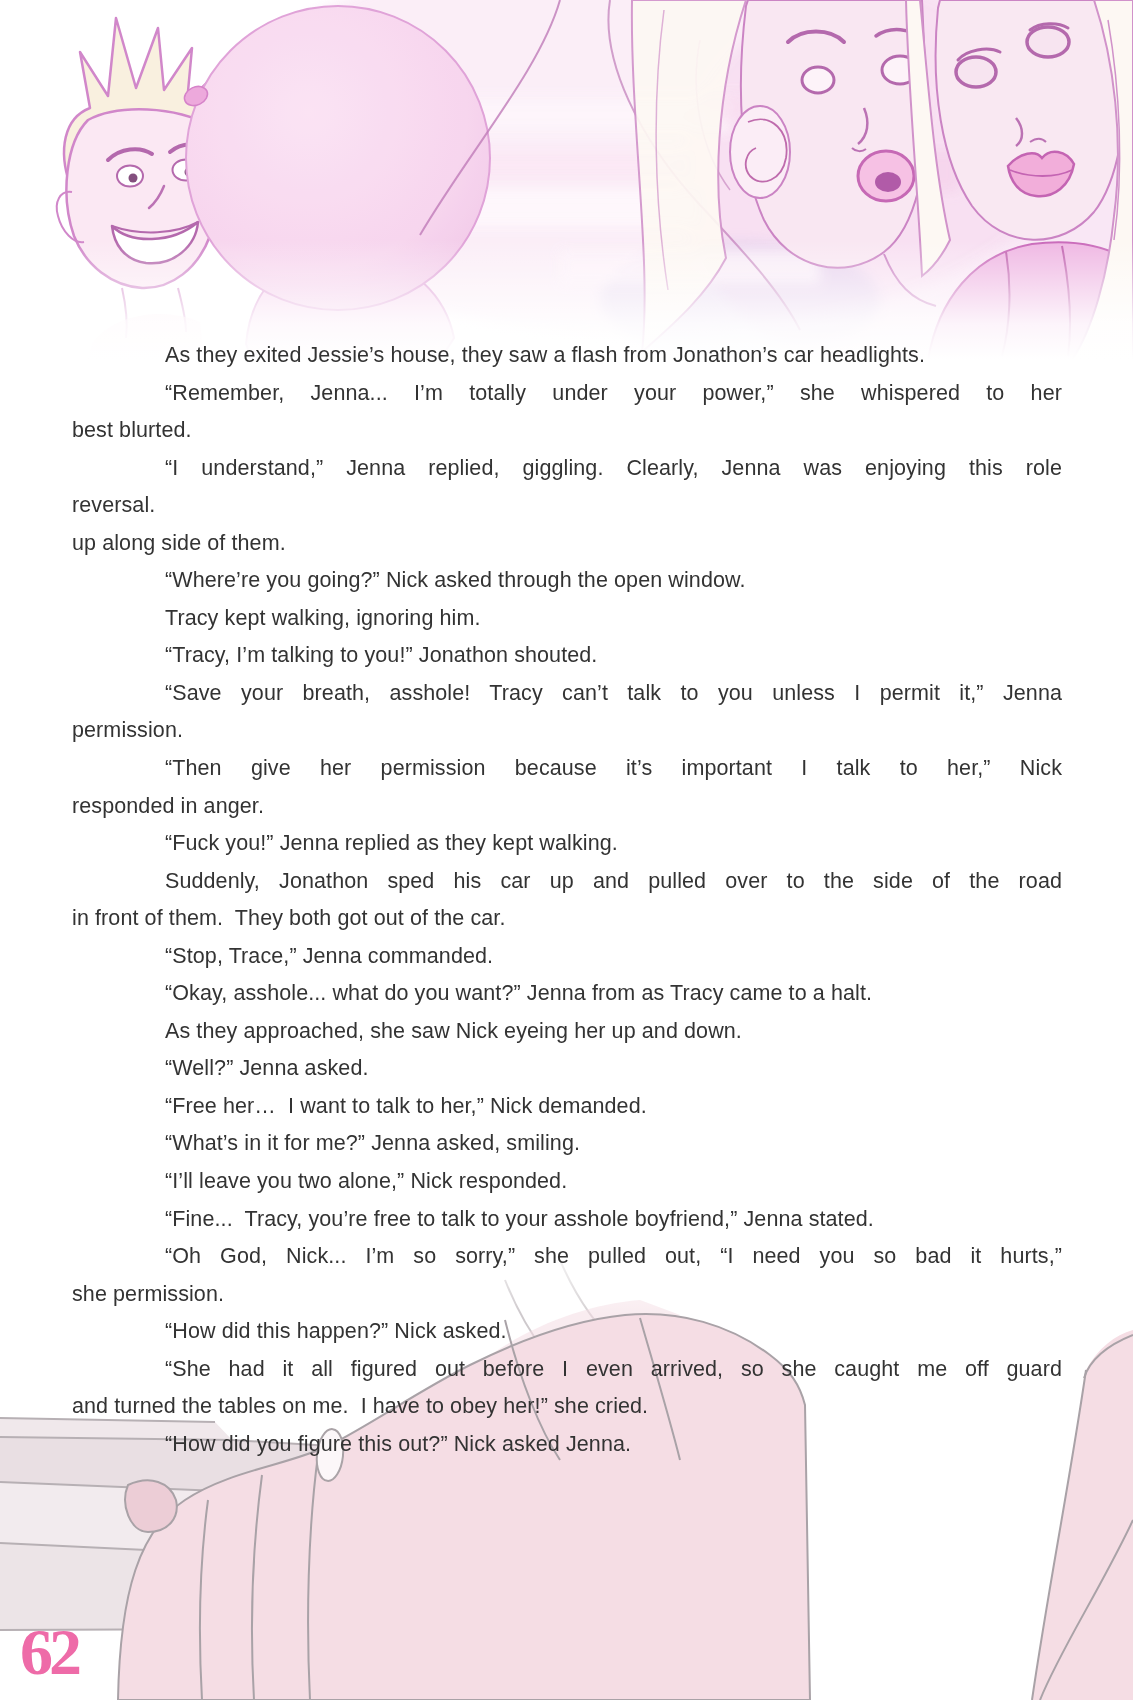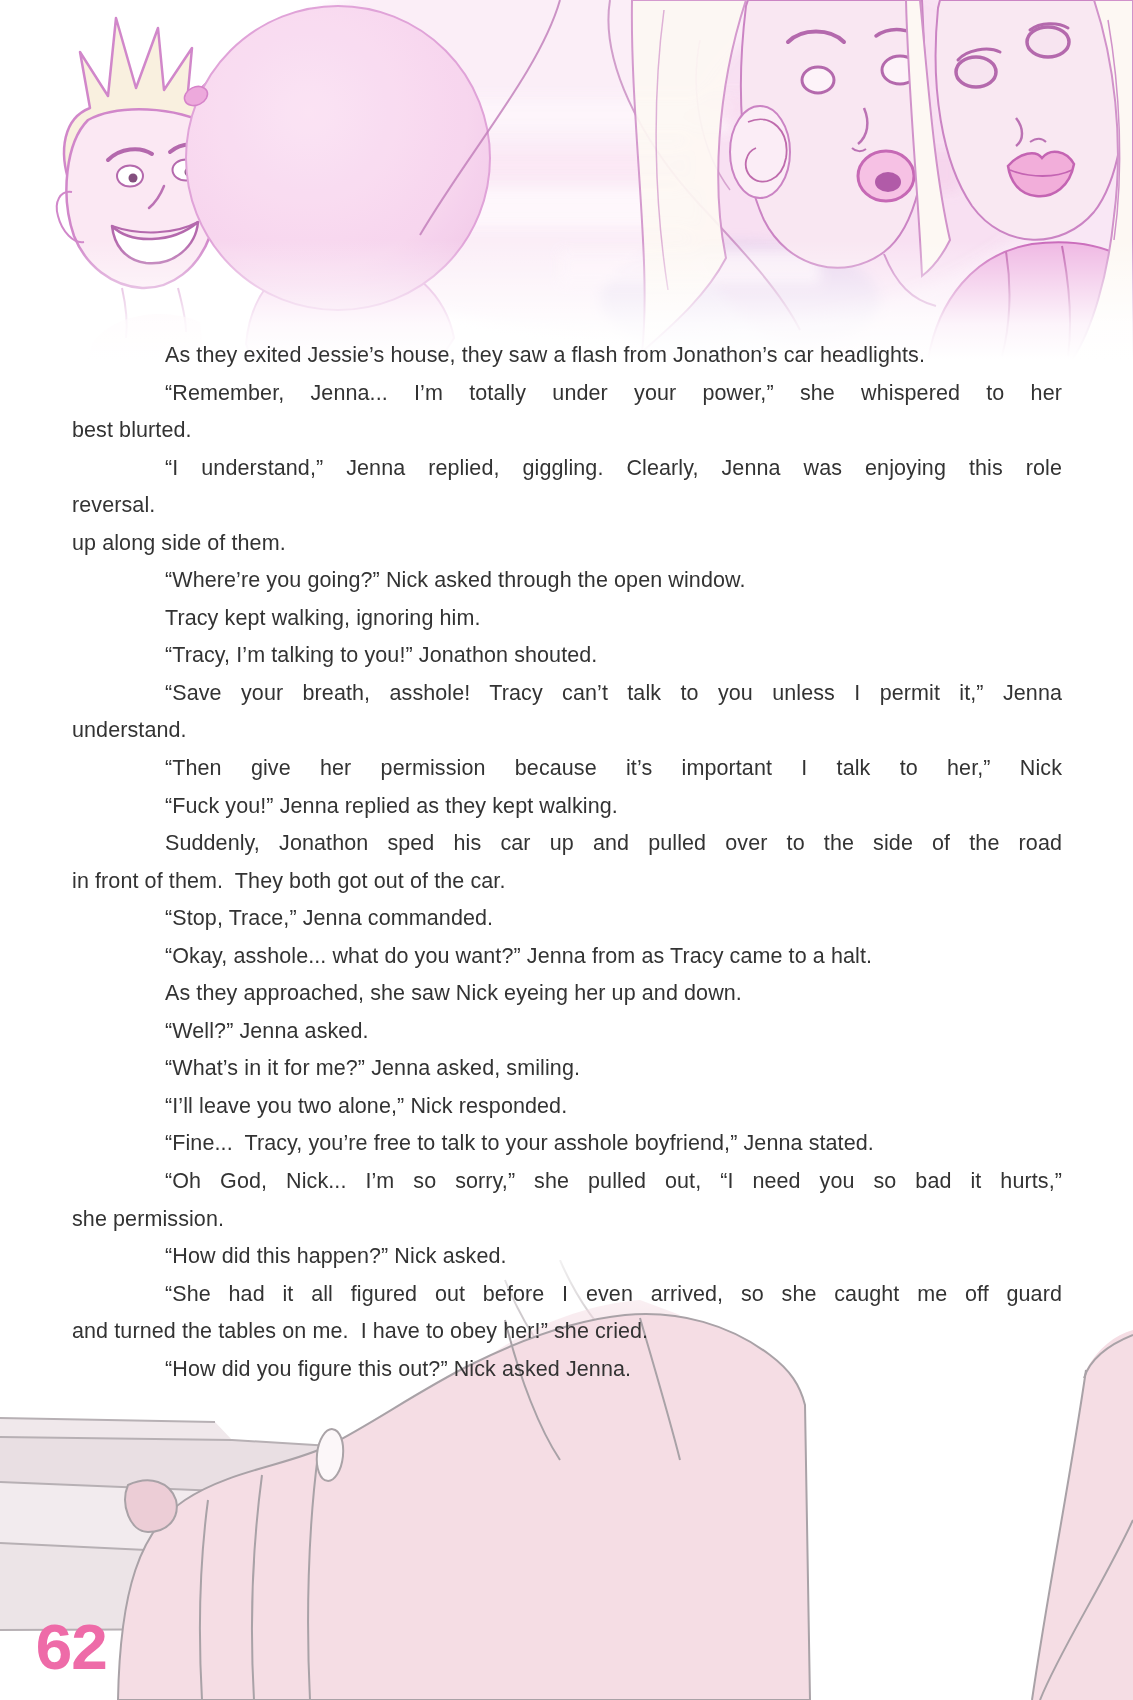--- a/index.html
+++ b/index.html
@@ -26,22 +26,22 @@
   .line { white-space:pre; }
   .line.indent { padding-left:93px; }
   .line.stretch {
     white-space:normal;
     text-align:justify;
     text-align-last:justify;
   }
 
   .page-number {
     position:absolute;
-    left:34px; top:1614px;
-    font-family:Liberation Mono, monospace;
+    left:20px; top:1614px;
+    font-family:Liberation Serif, serif;
     font-weight:bold;
     font-size:66px;
     letter-spacing:-4px;
     color:#ee6ba8;
   }
 </style>
 </head>
 <body>
 
 <div class="page">
@@ -204,29 +204,31 @@
       <div class="line indent">As they exited Jessie’s house, they saw a flash from Jonathon’s car headlights.</div>
       <div class="line indent stretch">“Remember, Jenna...  I’m totally under your power,” she whispered to her</div>
       <div class="line">best blurted.</div>
       <div class="line indent stretch">“I understand,” Jenna replied, giggling.  Clearly, Jenna was enjoying this role</div>
       <div class="line">reversal.</div>
       <div class="line">up along side of them.</div>
       <div class="line indent">“Where’re you going?” Nick asked through the open window.</div>
       <div class="line indent">Tracy kept walking, ignoring him.</div>
       <div class="line indent">“Tracy, I’m talking to you!” Jonathon shouted.</div>
       <div class="line indent stretch">“Save your breath, asshole!  Tracy can’t talk to you unless I permit it,” Jenna</div>
-      <div class="line">understand.</div>
+      <div class="line">permission.</div>
       <div class="line indent stretch">“Then give her permission because it’s important I talk to her,” Nick</div>
+      <div class="line">responded in anger.</div>
       <div class="line indent">“Fuck you!” Jenna replied as they kept walking.</div>
       <div class="line indent stretch">Suddenly, Jonathon sped his car up and pulled over to the side of the road</div>
       <div class="line">in front of them.  They both got out of the car.</div>
       <div class="line indent">“Stop, Trace,” Jenna commanded.</div>
       <div class="line indent">“Okay, asshole... what do you want?” Jenna from as Tracy came to a halt.</div>
       <div class="line indent">As they approached, she saw Nick eyeing her up and down.</div>
       <div class="line indent">“Well?” Jenna asked.</div>
+      <div class="line indent">“Free her…  I want to talk to her,” Nick demanded.</div>
       <div class="line indent">“What’s in it for me?” Jenna asked, smiling.</div>
       <div class="line indent">“I’ll leave you two alone,” Nick responded.</div>
       <div class="line indent">“Fine...  Tracy, you’re free to talk to your asshole boyfriend,” Jenna stated.</div>
       <div class="line indent stretch">“Oh God, Nick...  I’m so sorry,” she pulled out, “I need you so bad it hurts,”</div>
       <div class="line">she permission.</div>
       <div class="line indent">“How did this happen?” Nick asked.</div>
       <div class="line indent stretch">“She had it all figured out before I even arrived, so she caught me off guard</div>
       <div class="line">and turned the tables on me.  I have to obey her!” she cried.</div>
       <div class="line indent">“How did you figure this out?” Nick asked Jenna.</div>
     </div>

